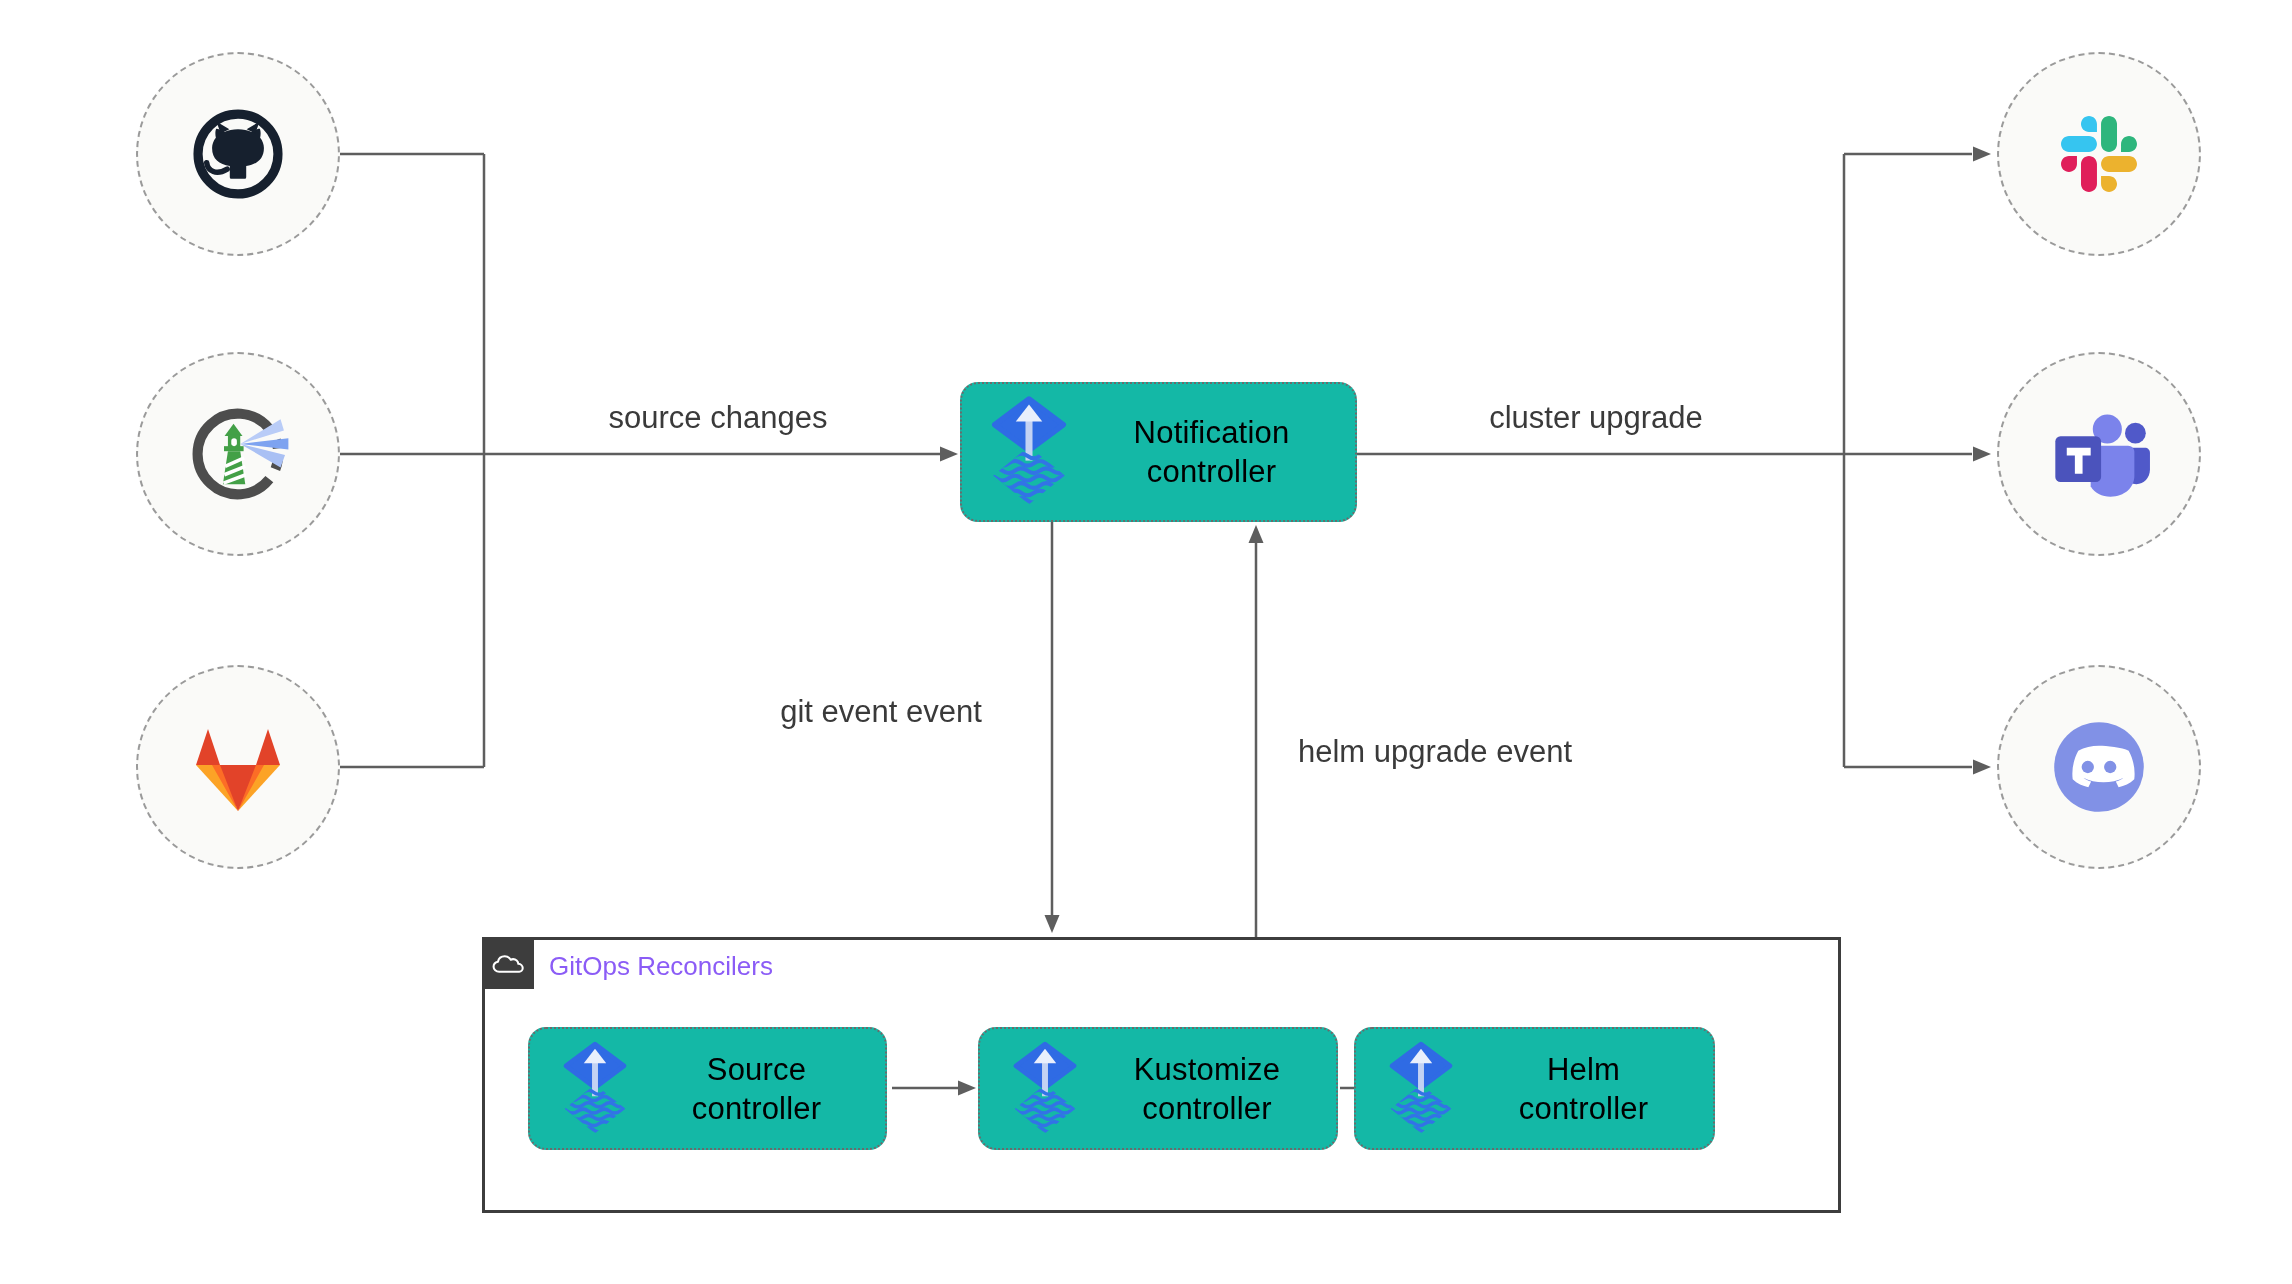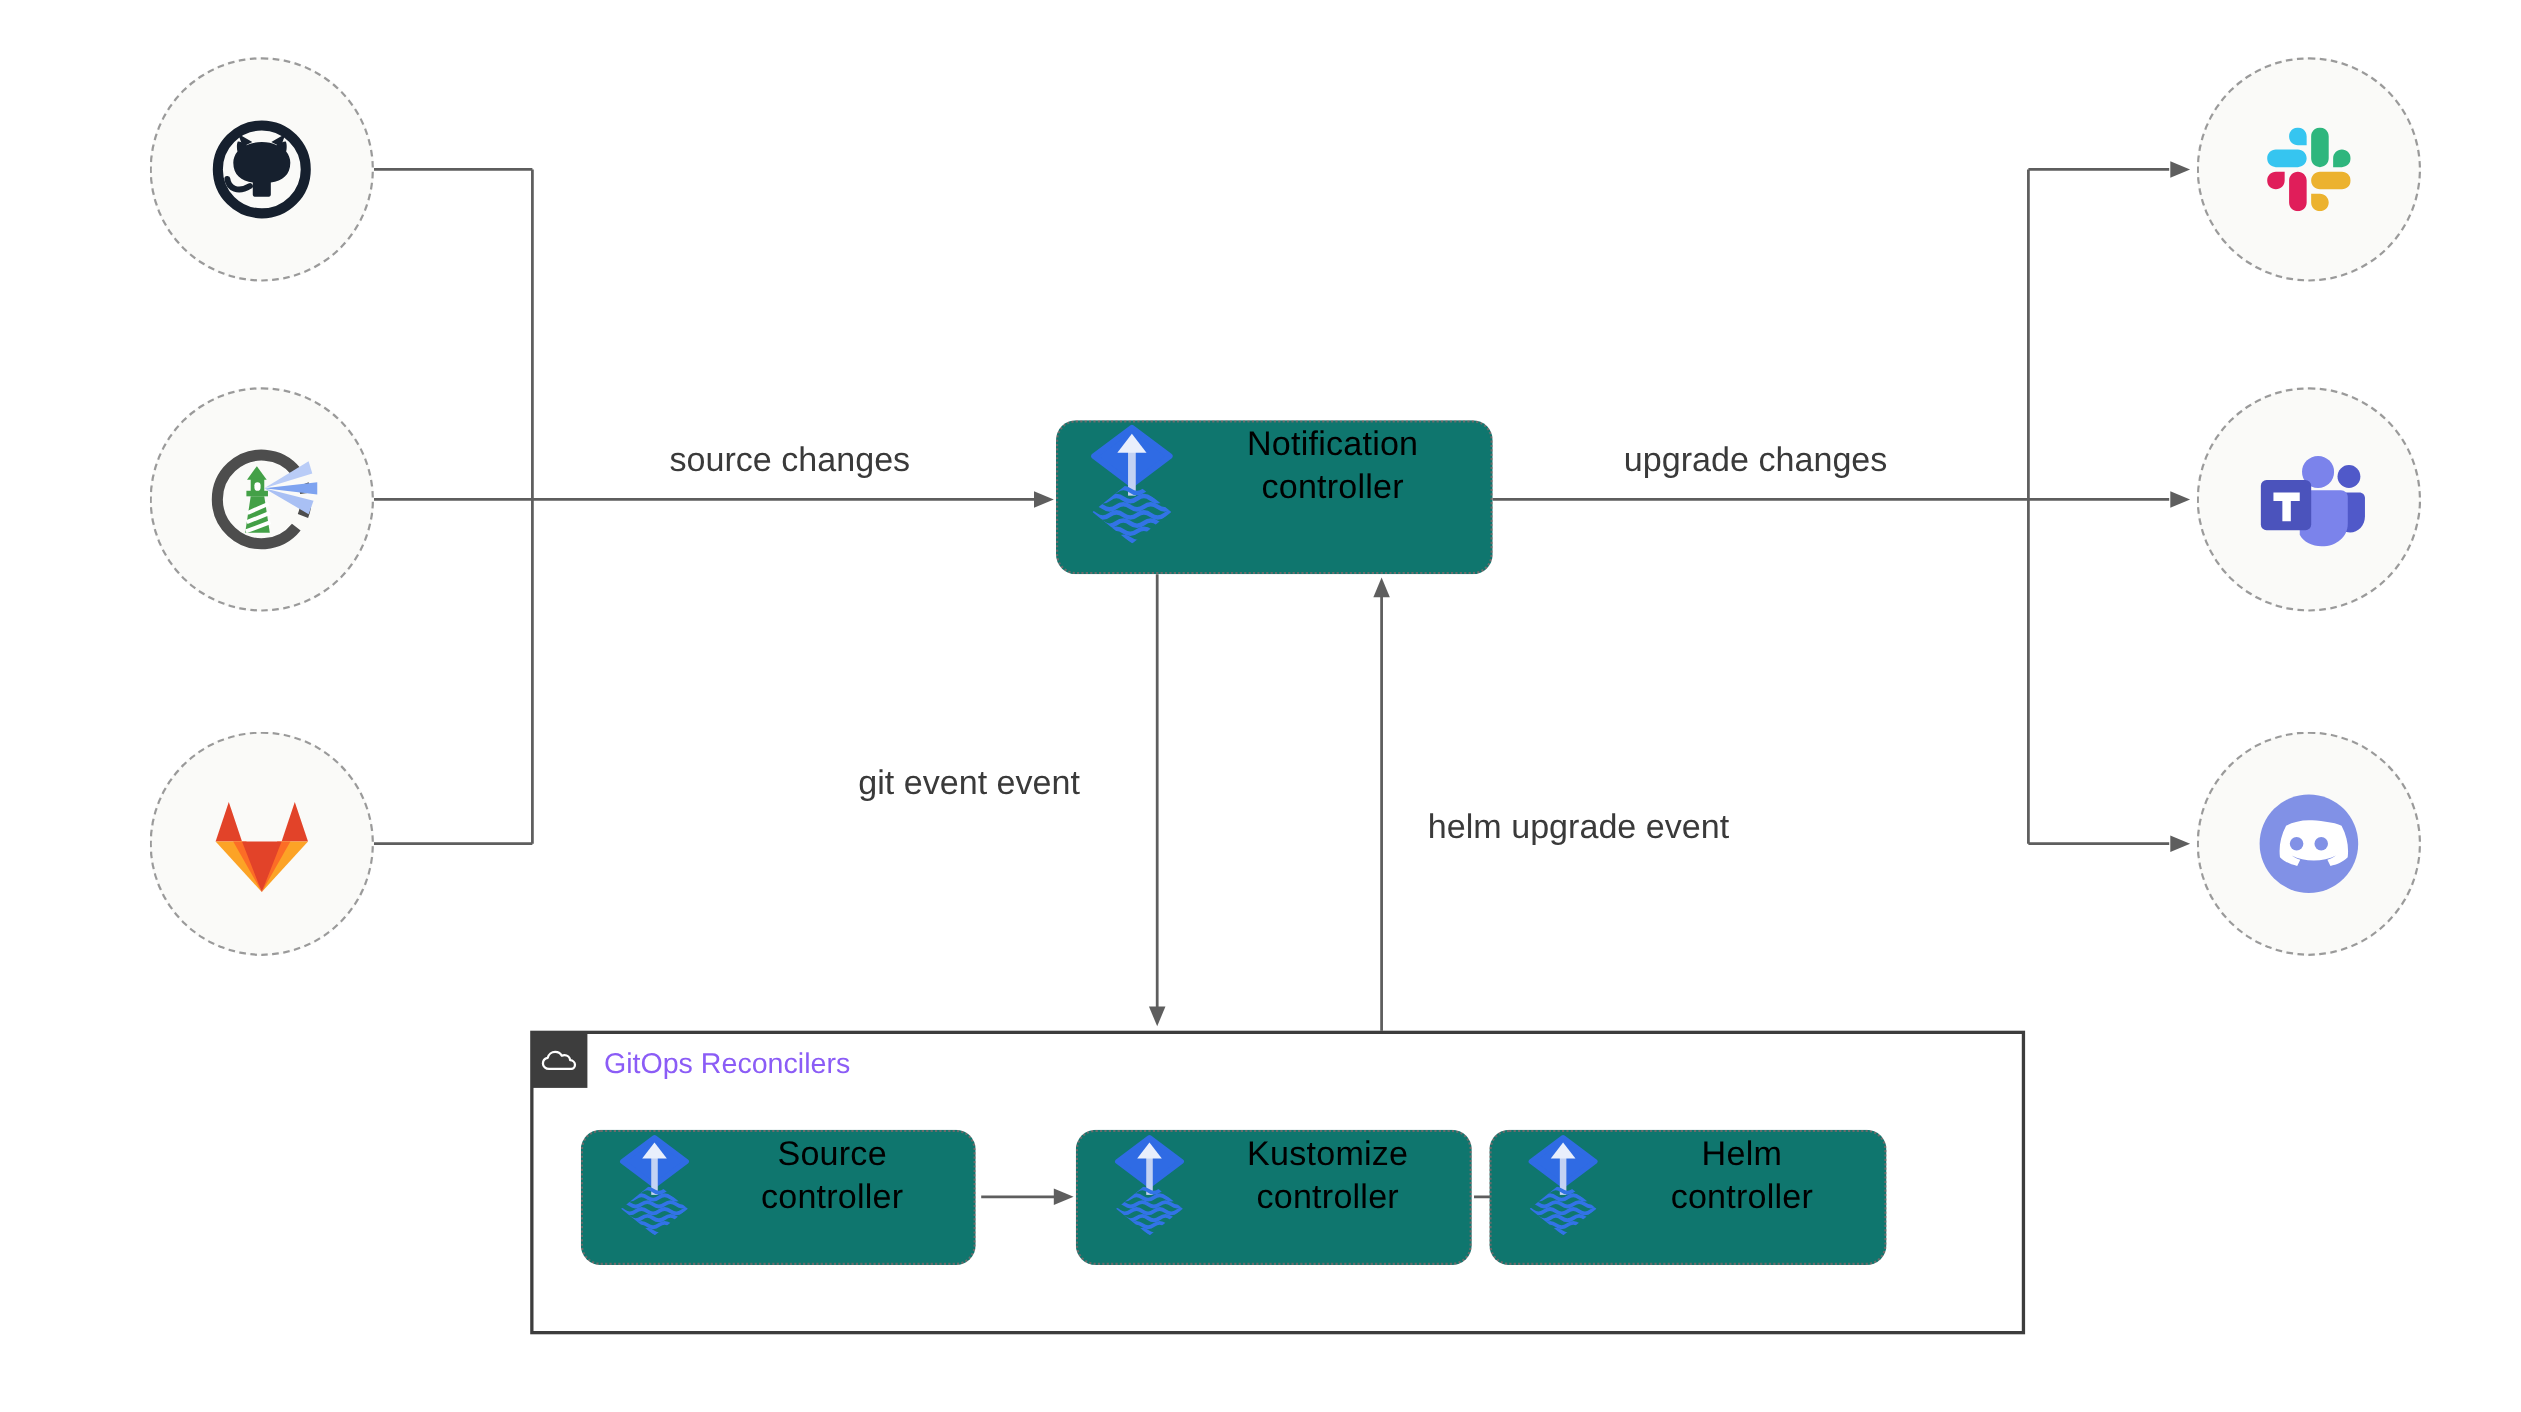--- a/index.html
+++ b/index.html
@@ -2,22 +2,22 @@
 <html><head>
 <meta charset="utf-8">
 <style>
   html,body{margin:0;padding:0;width:2292px;height:1284px;overflow:hidden;background:#ffffff;
     font-family:"Liberation Sans","DejaVu Sans",sans-serif;}
   #stage{position:relative;width:2292px;height:1284px;background:#ffffff;margin-left:23px;}
   svg.connectors{position:absolute;left:0;top:0;z-index:1;}
   .circle-node{position:absolute;width:204px;height:204px;border-radius:50%;
     border:2.5px dashed #9a9a9a;background:#fafaf8;box-sizing:border-box;
     display:flex;align-items:center;justify-content:center;z-index:2;}
-  .ctrl-box{position:absolute;border:2.5px dotted #6b6b6b;border-radius:18px;background:#0f766e;
-    box-sizing:border-box;display:flex;align-items:flex-start;z-index:2;}
+  .ctrl-box{position:absolute;border:2.5px dotted #6b6b6b;border-radius:18px;background:#14b8a6;
+    box-sizing:border-box;display:flex;align-items:center;z-index:2;}
   .ctrl-box .label{flex:1;text-align:center;font-size:31px;line-height:39px;color:#000;
     white-space:pre-line;letter-spacing:.2px;}
   .edge-label{position:absolute;z-index:3;font-size:31px;color:#3a3a3a;transform:translateX(-50%);
     white-space:nowrap;}
   #gitops{position:absolute;left:459px;top:937px;width:1359px;height:276px;
     border:3px solid #3d3d3d;box-sizing:border-box;background:transparent;z-index:2;}
   #gitops .badge{position:absolute;left:-1px;top:-1px;width:50px;height:50px;background:#3d3d3d;
     display:flex;align-items:center;justify-content:center;}
   #gitops .gitops-label{position:absolute;left:64px;top:11px;font-size:26px;color:#8b5cf6;}
   .hidden-defs{position:absolute;width:0;height:0;}
@@ -66,21 +66,21 @@
       <polygon points="1968,454 1950,446.5 1950,461.5"></polygon>
       <polygon points="1968,767 1950,759.5 1950,774.5"></polygon>
       <polygon points="1029,933 1021.5,915 1036.5,915"></polygon>
       <polygon points="1233,525 1225.5,543 1240.5,543"></polygon>
       <polygon points="953,1088 935,1080.5 935,1095.5"></polygon>
       <polygon points="1400,1088 1382,1080.5 1382,1095.5"></polygon>
     </g>
   </svg>
 
   <div class="edge-label" style="left:695px;top:400px">source changes</div>
-  <div class="edge-label" style="left:1573px;top:400px">upgrade changes</div>
+  <div class="edge-label" style="left:1573px;top:400px">cluster upgrade</div>
   <div class="edge-label" style="left:858px;top:694px">git event event</div>
   <div class="edge-label" style="left:1412px;top:734px">helm upgrade event</div>
 
   <div class="circle-node" style="left:113px;top:52px">
     <svg width="108" height="108" viewBox="0 0 100 100">
       <circle cx="50" cy="50" r="37" fill="none" stroke="#16202e" stroke-width="8.5"></circle>
       <path fill="#16202e" d="M50 27c-4.8 0-9 .9-12.6 2.6-2.9-2-6.2-3.2-7.6-3-.9 1.8-1 5.3-.3 8.3-2.3 2.8-3.5 6.1-3.5 9.6 0 10.3 6.6 15.2 16.4 16.6v10.1c0 1 .6 1.8 1.6 1.8h12c1 0 1.6-.8 1.6-1.8V61.1c9.8-1.4 16.4-6.3 16.4-16.6 0-3.5-1.2-6.8-3.5-9.6.7-3 .6-6.5-.3-8.3-1.4-.2-4.7 1-7.6 3C59 27.9 54.8 27 50 27z"></path>
       <path fill="#16202e" d="M34 31 L30 20 L42 27 Z M66 31 L70 20 L58 27 Z"></path>
       <path d="M40 64 C30 70 22 66 21 58" fill="none" stroke="#16202e" stroke-width="5" stroke-linecap="round"></path>
     </svg>

